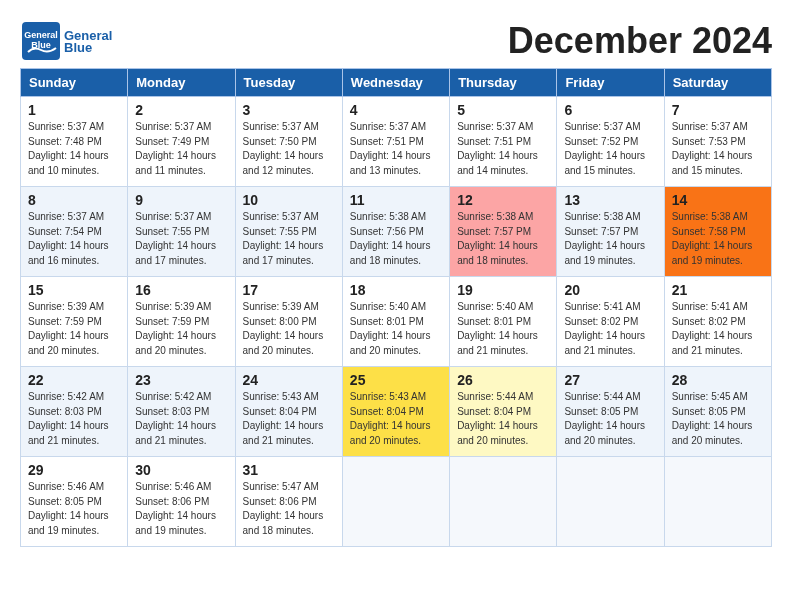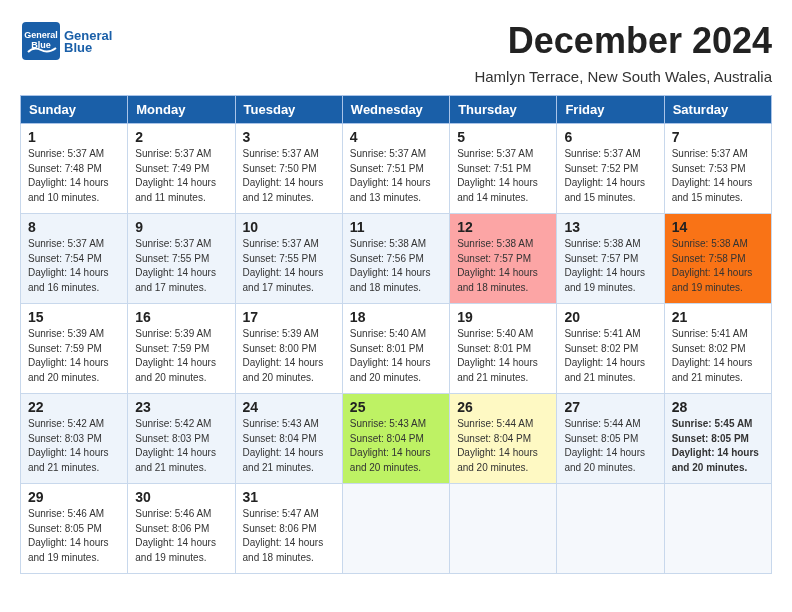--- a/index.html
+++ b/index.html
@@ -93,21 +93,20 @@
 
         <path d="M8 32 Q14 26 21 30 Q28 34 36 28" stroke="white" stroke-width="2" fill="none"></path>
       </svg>
       <div>
         <div style="font-size:13px;font-weight:bold;color:#1a5fa8;">General</div>
         <div style="font-size:13px;font-weight:bold;color:#1a5fa8;margin-top:-3px;">Blue</div>
       </div>
     </div>
     <div class="month-title">December 2024</div>
   </div>
-  <div class="location-title">Hamlyn Terrace, New South Wales, Australia</div>
 
   <table>
     <thead>
       <tr>
         <th>Sunday</th>
         <th>Monday</th>
         <th>Tuesday</th>
         <th>Wednesday</th>
         <th>Thursday</th>
         <th>Friday</th>
@@ -283,21 +282,21 @@
 Daylight: 14 hours
 and 21 minutes.</div>
           </td>
           <td style="background: rgb(238, 244, 251);">
             <span class="day-num">24</span>
             <div class="day-info" style="white-space: pre-line;">Sunrise: 5:43 AM
 Sunset: 8:04 PM
 Daylight: 14 hours
 and 21 minutes.</div>
           </td>
-          <td style="background: #bef264;">
+          <td style="background: #fde047;">
             <span class="day-num">25</span>
             <div class="day-info" style="white-space: pre-line;">Sunrise: 5:43 AM
 Sunset: 8:04 PM
 Daylight: 14 hours
 and 20 minutes.</div>
           </td>
           <td style="background: #fef9c3;">
             <span class="day-num">26</span>
             <div class="day-info" style="white-space: pre-line;">Sunrise: 5:44 AM
 Sunset: 8:04 PM
@@ -306,21 +305,21 @@
           </td>
           <td style="background: rgb(238, 244, 251);">
             <span class="day-num">27</span>
             <div class="day-info" style="white-space: pre-line;">Sunrise: 5:44 AM
 Sunset: 8:05 PM
 Daylight: 14 hours
 and 20 minutes.</div>
           </td>
           <td style="background: rgb(238, 244, 251);">
             <span class="day-num">28</span>
-            <div class="day-info" style="white-space: pre-line; font-weight: bold;">Sunrise: 5:45 AM
+            <div class="day-info" style="white-space: pre-line;">Sunrise: 5:45 AM
 Sunset: 8:05 PM
 Daylight: 14 hours
 and 20 minutes.</div>
           </td>
         </tr>
         <tr>
           <td>
             <span class="day-num">29</span>
             <div class="day-info" style="white-space: pre-line;">Sunrise: 5:46 AM
 Sunset: 8:05 PM

